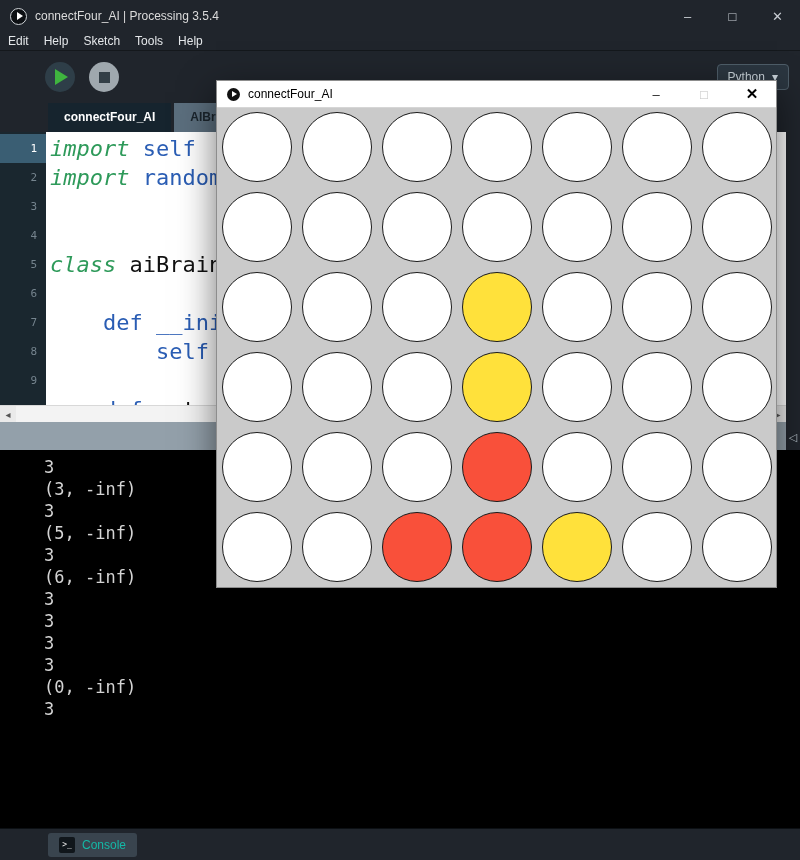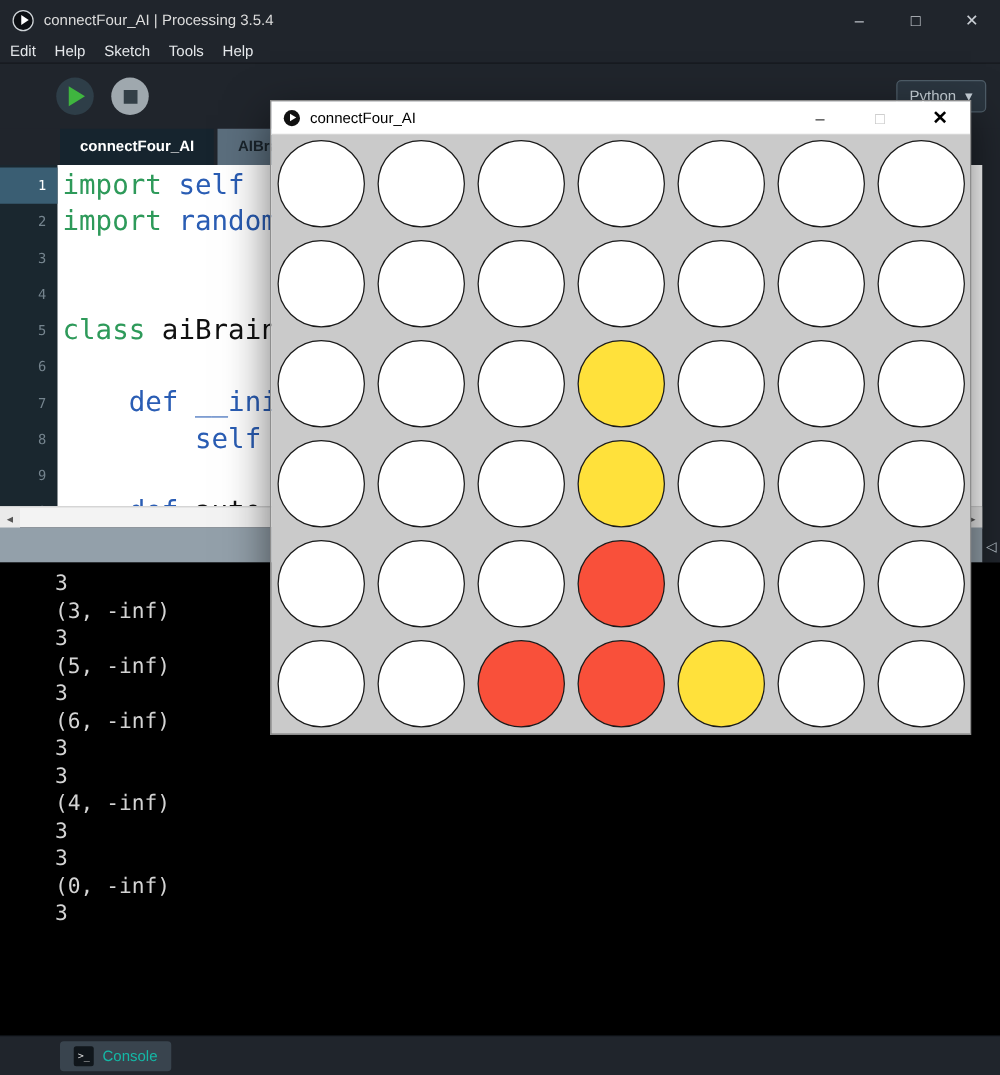--- a/index.html
+++ b/index.html
@@ -36,21 +36,21 @@
   .tab.inactive{margin-left:3px;background:#5b6e7d;color:#1a242c;width:80px;overflow:hidden;}
 
   
   .editor{position:absolute;left:0;top:132px;width:786px;height:273px;background:#ffffff;overflow:hidden;display:flex;}
   .gutter{width:46px;background:#1a272f;padding-top:2px;box-sizing:border-box;flex:none;}
   .gnum{height:29px;line-height:29px;text-align:right;padding-right:9px;color:#75848e;font-size:11px;
         font-family:"DejaVu Sans Mono",monospace;}
   .gnum.cur{background:#3a5e73;color:#ffffff;}
   .code-lines{padding:2px 0 0 4px;flex:1;}
   .cline{height:29px;line-height:29px;font-family:"DejaVu Sans Mono",monospace;font-size:22px;white-space:pre;}
-  .c-k{color:#2e9a5a;} .c-b{color:#2a5db4;} .c-d{color:#111111;}
+  .c-k{color:#2e9a5a;font-style:italic;} .c-b{color:#2a5db4;} .c-d{color:#111111;}
 
   .hscroll{position:absolute;left:0;top:405px;width:786px;height:17px;background:#f3f3f3;border-top:1px solid #d8d8d8;box-sizing:border-box;}
   .scroll-arrow{position:absolute;top:0;width:16px;height:17px;display:flex;align-items:center;justify-content:center;
                 color:#555;font-size:10px;background:#eaeaea;}
   .scroll-arrow.left{left:0;} .scroll-arrow.right{right:0;}
 
   .msgstrip{position:absolute;left:0;top:422px;width:786px;height:28px;background:#93a0aa;}
   .right-rail{position:absolute;left:786px;top:103px;width:14px;height:347px;background:#20252c;}
   .collapse-btn{position:absolute;left:0;bottom:6px;width:14px;text-align:center;color:#b9c4cc;font-size:11px;}
 
@@ -162,21 +162,20 @@
 
 <div class="console">
     <div>3</div>
     <div>(3, -inf)</div>
     <div>3</div>
     <div>(5, -inf)</div>
     <div>3</div>
     <div>(6, -inf)</div>
     <div>3</div>
     <div>3</div>
-    <div>(4, -inf)</div>
     <div>3</div>
     <div>3</div>
     <div>(0, -inf)</div>
     <div>3</div>
   </div>
 
 <div class="footer">
   <div class="console-tab">
     <div class="term-icon">&gt;_</div>
     <div class="lbl">Console</div>

